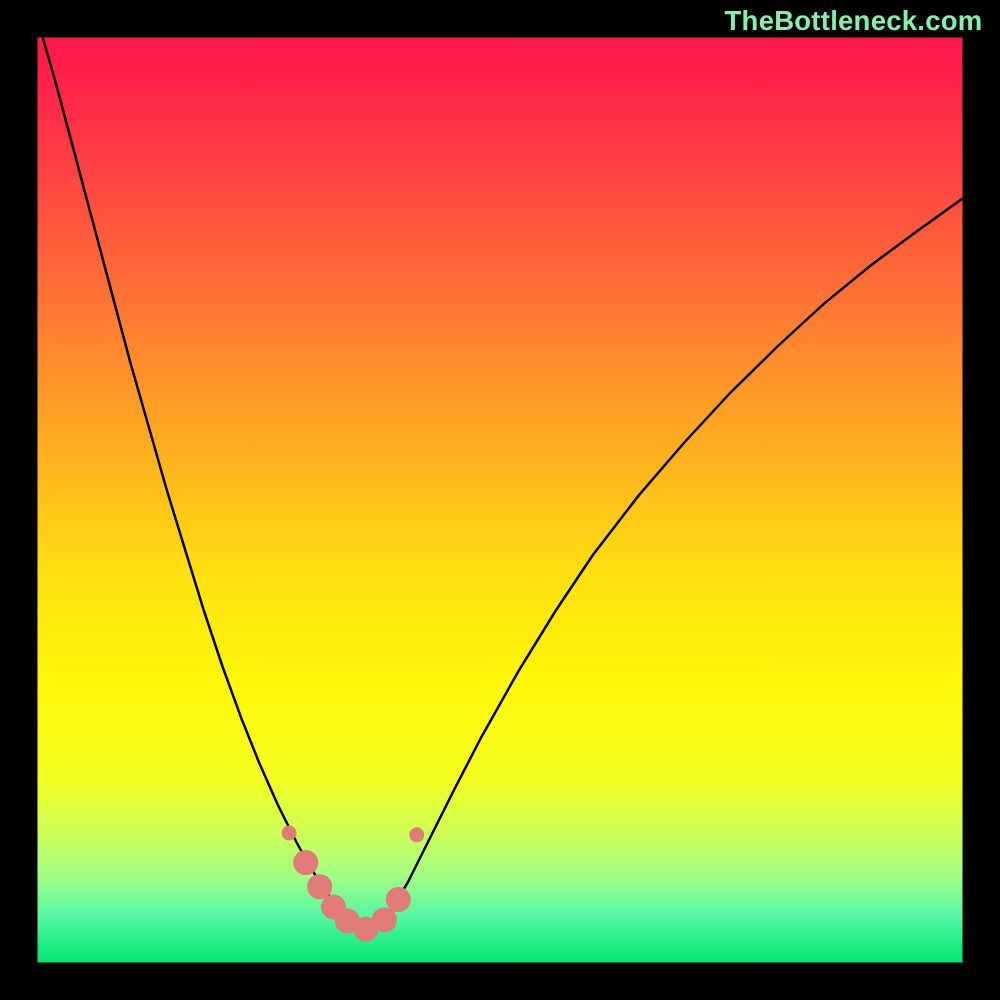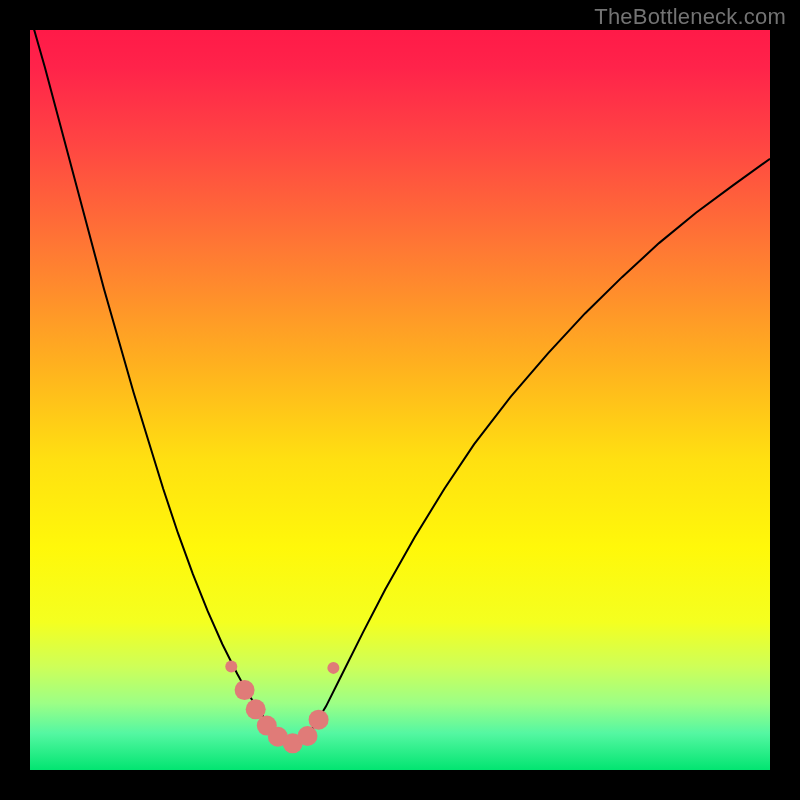--- a/index.html
+++ b/index.html
@@ -13,23 +13,23 @@
   }
   .stage {
     position: relative;
     width: 800px;
     height: 800px;
   }
   .watermark {
     position: absolute;
     top: 4px;
     right: 14px;
-    color: #737373;
+    color: #86efac;
     font-size: 22px;
-    font-weight: 400;
+    font-weight: 700;
     letter-spacing: 0.2px;
     z-index: 10;
     user-select: none;
   }
   svg.plot {
     position: absolute;
     left: 0;
     top: 0;
   }
 </style>

